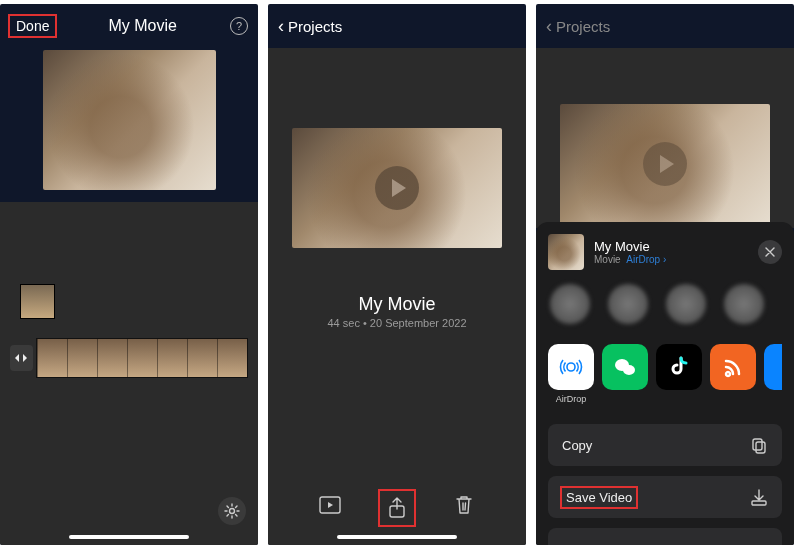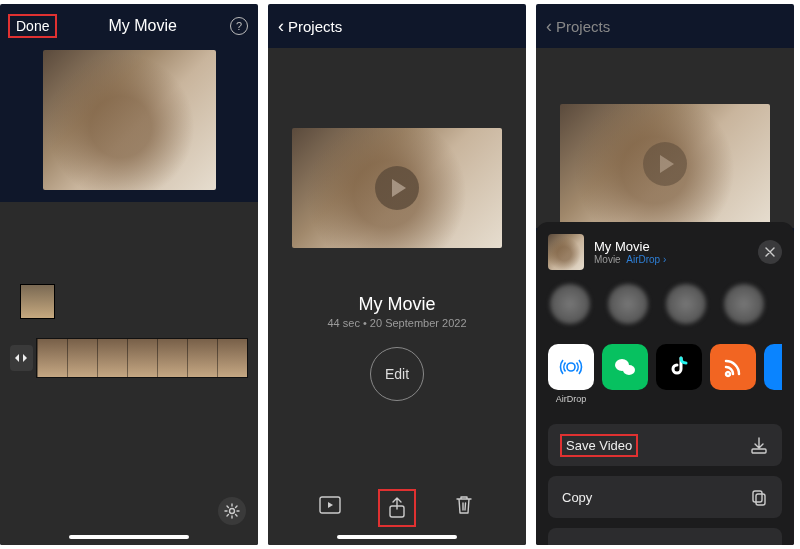--- a/index.html
+++ b/index.html
@@ -122,21 +122,20 @@
     </div>
   </div>
   <div class="s2-body">
     <div class="video-frame cat">
       <div class="play-btn">
         <div class="play-tri"></div>
       </div>
     </div>
     <div class="s2-title">My Movie</div>
     <div class="s2-sub">44 sec • 20 September 2022</div>
-    <div class="edit-btn">Edit</div>
     <div class="toolbar">
       <div class="tb-btn">
         <svg width="22" height="18" class="ico">
             <rect x="1" y="1" width="20" height="16" rx="2"></rect>
             <path d="M9 6l5 3-5 3z" fill="#ccc" stroke="none"></path>
           </svg>
       </div>
       <div class="tb-btn share-box red-box">
         <svg width="18" height="22" class="ico">
             <path d="M9 1v11M5 5l4-4 4 4"></path>
@@ -236,35 +235,35 @@
       </div>
       <div class="app" style="margin-right:-20px;">
         <div class="tile" style="background:#0a84ff;">
           
         </div>
         <div class="lbl"></div>
       </div>
     </div>
 
     <div class="action-list">
+      <div class="action">
+        <span>Copy</span>
+        <svg width="18" height="18" class="ico">
+            <rect x="3" y="3" width="9" height="11" rx="2"></rect>
+            <rect x="6" y="6" width="9" height="11" rx="2"></rect>
+          </svg>
+      </div>
       <div class="action hl">
         <span class="label-wrap">Save Video</span>
         <svg width="18" height="18" class="ico">
             <path d="M9 2v9M5 8l4 4 4-4"></path>
             <rect x="2" y="13" width="14" height="4" rx="1"></rect>
           </svg>
       </div>
       <div class="action">
-        <span>Copy</span>
-        <svg width="18" height="18" class="ico">
-            <rect x="3" y="3" width="9" height="11" rx="2"></rect>
-            <rect x="6" y="6" width="9" height="11" rx="2"></rect>
-          </svg>
-      </div>
-      <div class="action">
         <span>Share to Notability</span>
         <svg width="18" height="18" class="ico">
             <path d="M3 15l9-9 3 3-9 9H3v-3zM12 6l3 3"></path>
           </svg>
       </div>
 
     </div>
   </div>
 </div>
 

